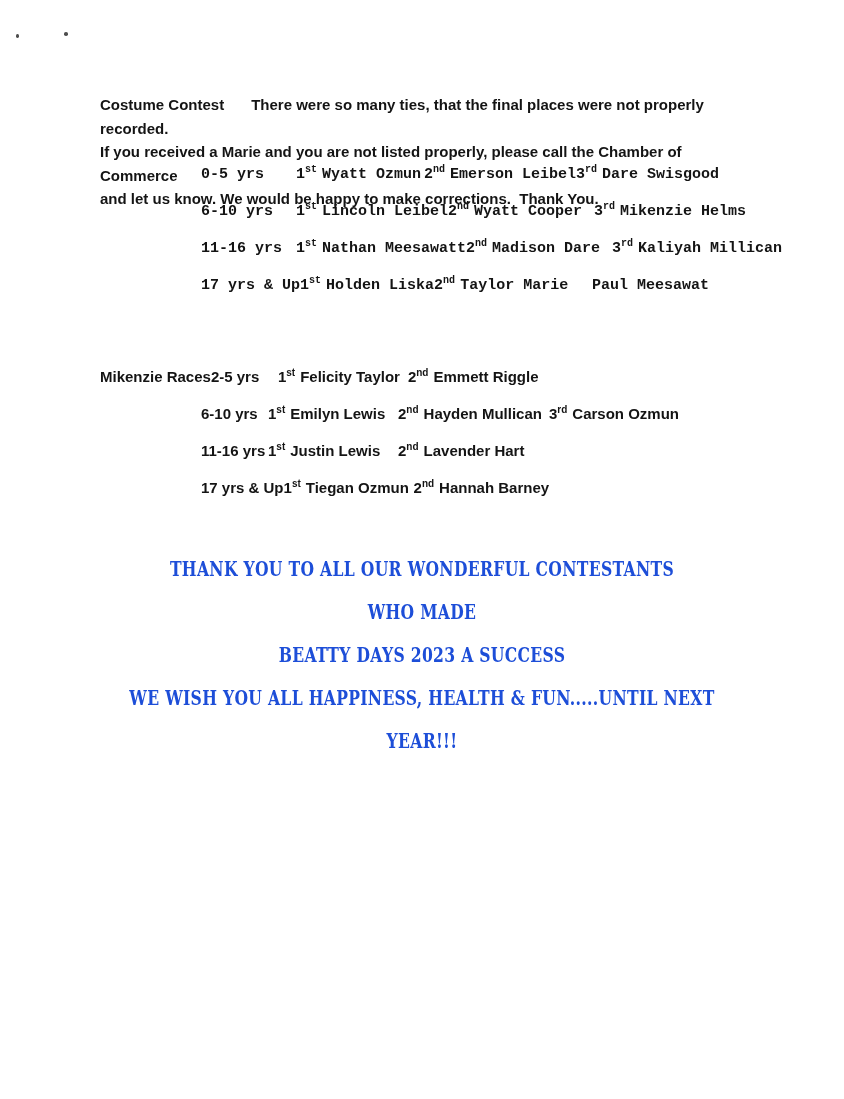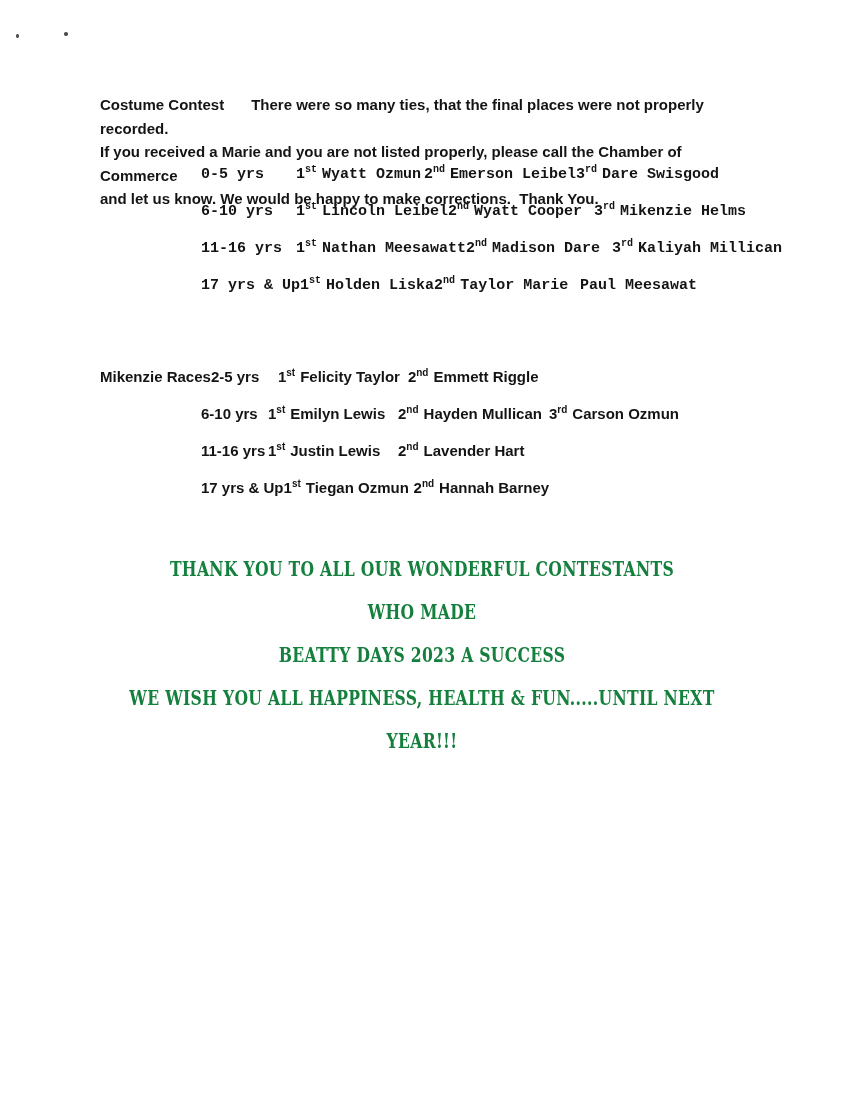--- a/index.html
+++ b/index.html
@@ -33,29 +33,29 @@
   .cell{white-space:nowrap;}
   .costume .age{min-width:95px;}
   .costume .c1{min-width:128px;}
   .costume .c2{min-width:146px;}
   .tricycle .lbl{min-width:101px;}
   .tricycle .age{min-width:67px;}
   .tricycle .c1{min-width:130px;}
   .tricycle .c2{min-width:151px;}
   sup{font-size:10px;line-height:0;vertical-align:6px;}
   .n{margin-left:5px;}
-  .ord:empty + sup + .n{margin-left:0;}
+  .ord:empty + sup + .n{margin-left:12px;}
 
   
   .closing{
     position:absolute;left:0;top:548px;width:844px;
     text-align:center;
     font-family:"DejaVu Serif",serif;
     font-weight:bold;
-    color:#15803d;
+    color:#1d4ed8;
   }
   .closing-line{
     height:43px;line-height:43px;font-size:20px;
     letter-spacing:0.4px;
     transform:scaleX(0.78);
     transform-origin:50% 50%;
   }
 </style>
 </head>
 <body>

